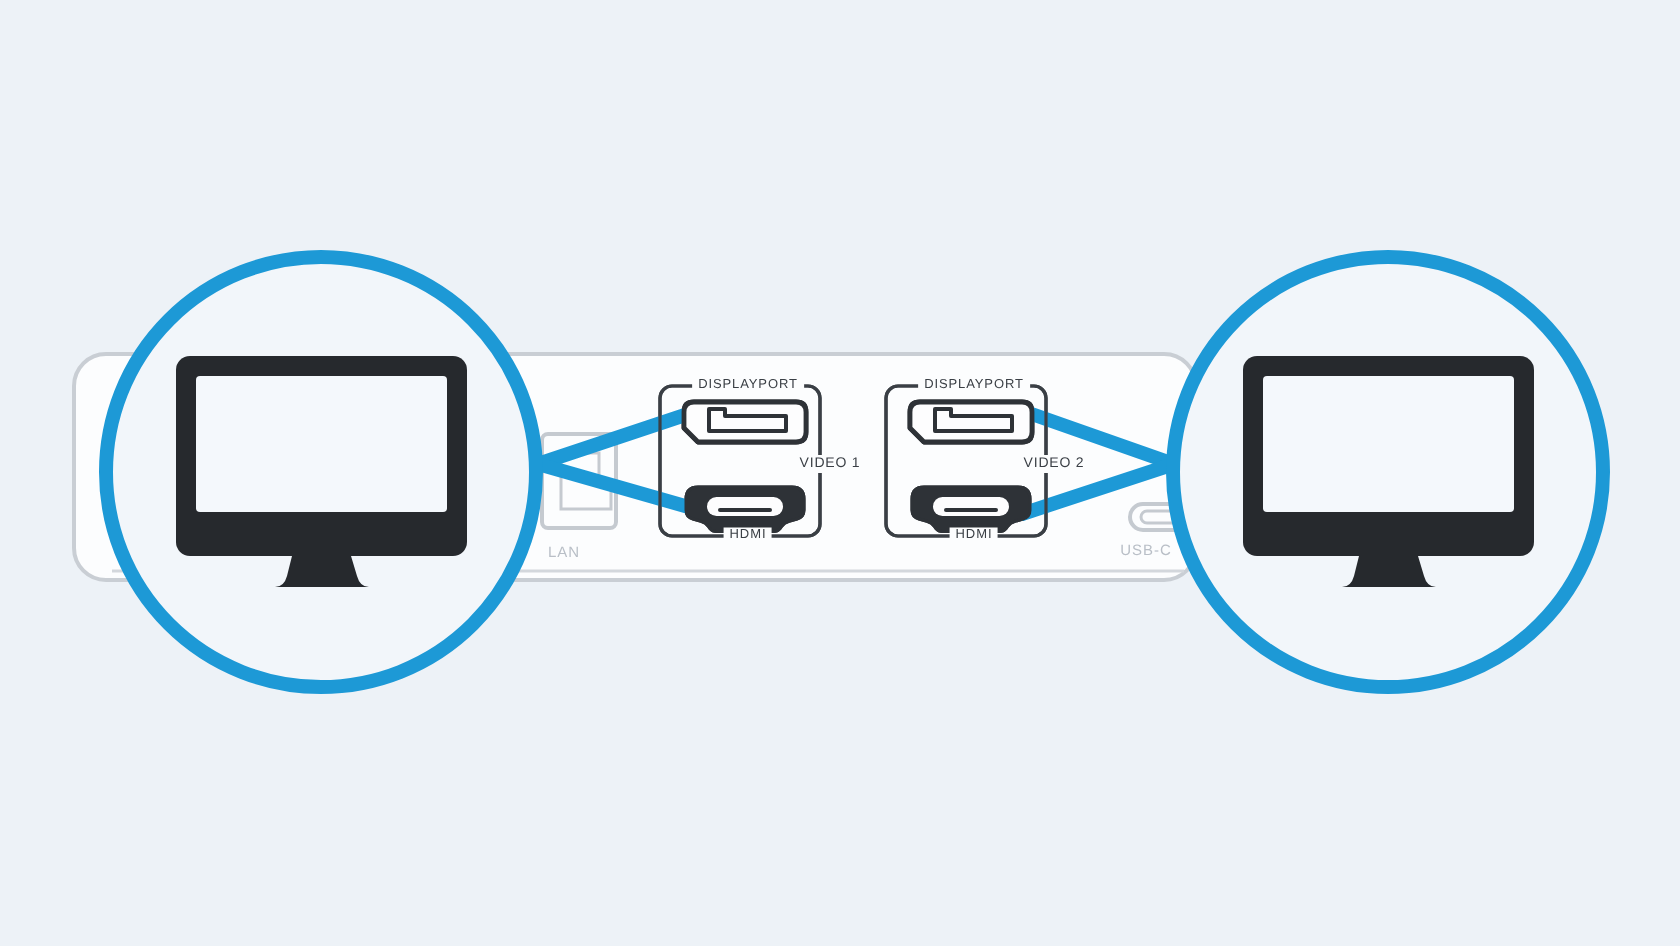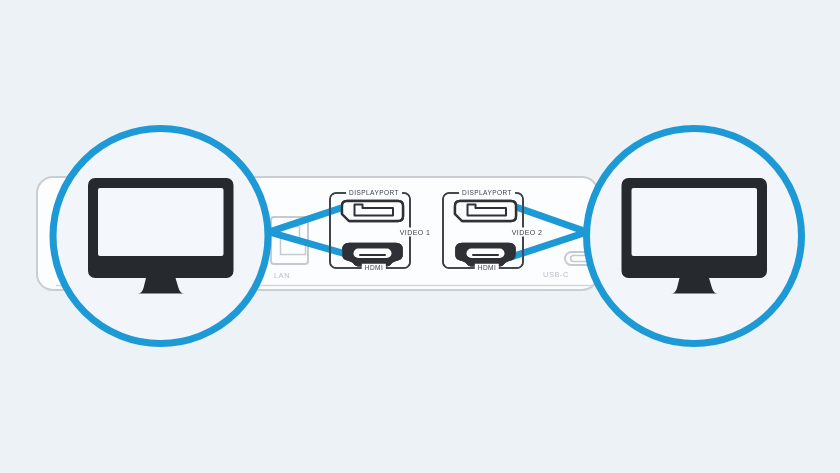--- a/index.html
+++ b/index.html
@@ -107,14 +107,14 @@
     </g>
   </svg>
 
   <div class="lbl port" style="left:374px;top:193px">DISPLAYPORT</div>
   <div class="lbl video" style="left:415px;top:232px">VIDEO 1</div>
   <div class="lbl port" style="left:374px;top:268px">HDMI</div>
   <div class="lbl port" style="left:487px;top:193px">DISPLAYPORT</div>
   <div class="lbl video" style="left:527px;top:232px">VIDEO 2</div>
   <div class="lbl port" style="left:487px;top:268px">HDMI</div>
   <div class="lbl gray" style="left:282px;top:275.5px">LAN</div>
-  <div class="lbl gray" style="left:556px;top:274.5px">USB-C</div>
+  <div class="lbl gray" style="left:573px;top:274.5px">USB-C</div>
 </div>
 
 </body></html>

